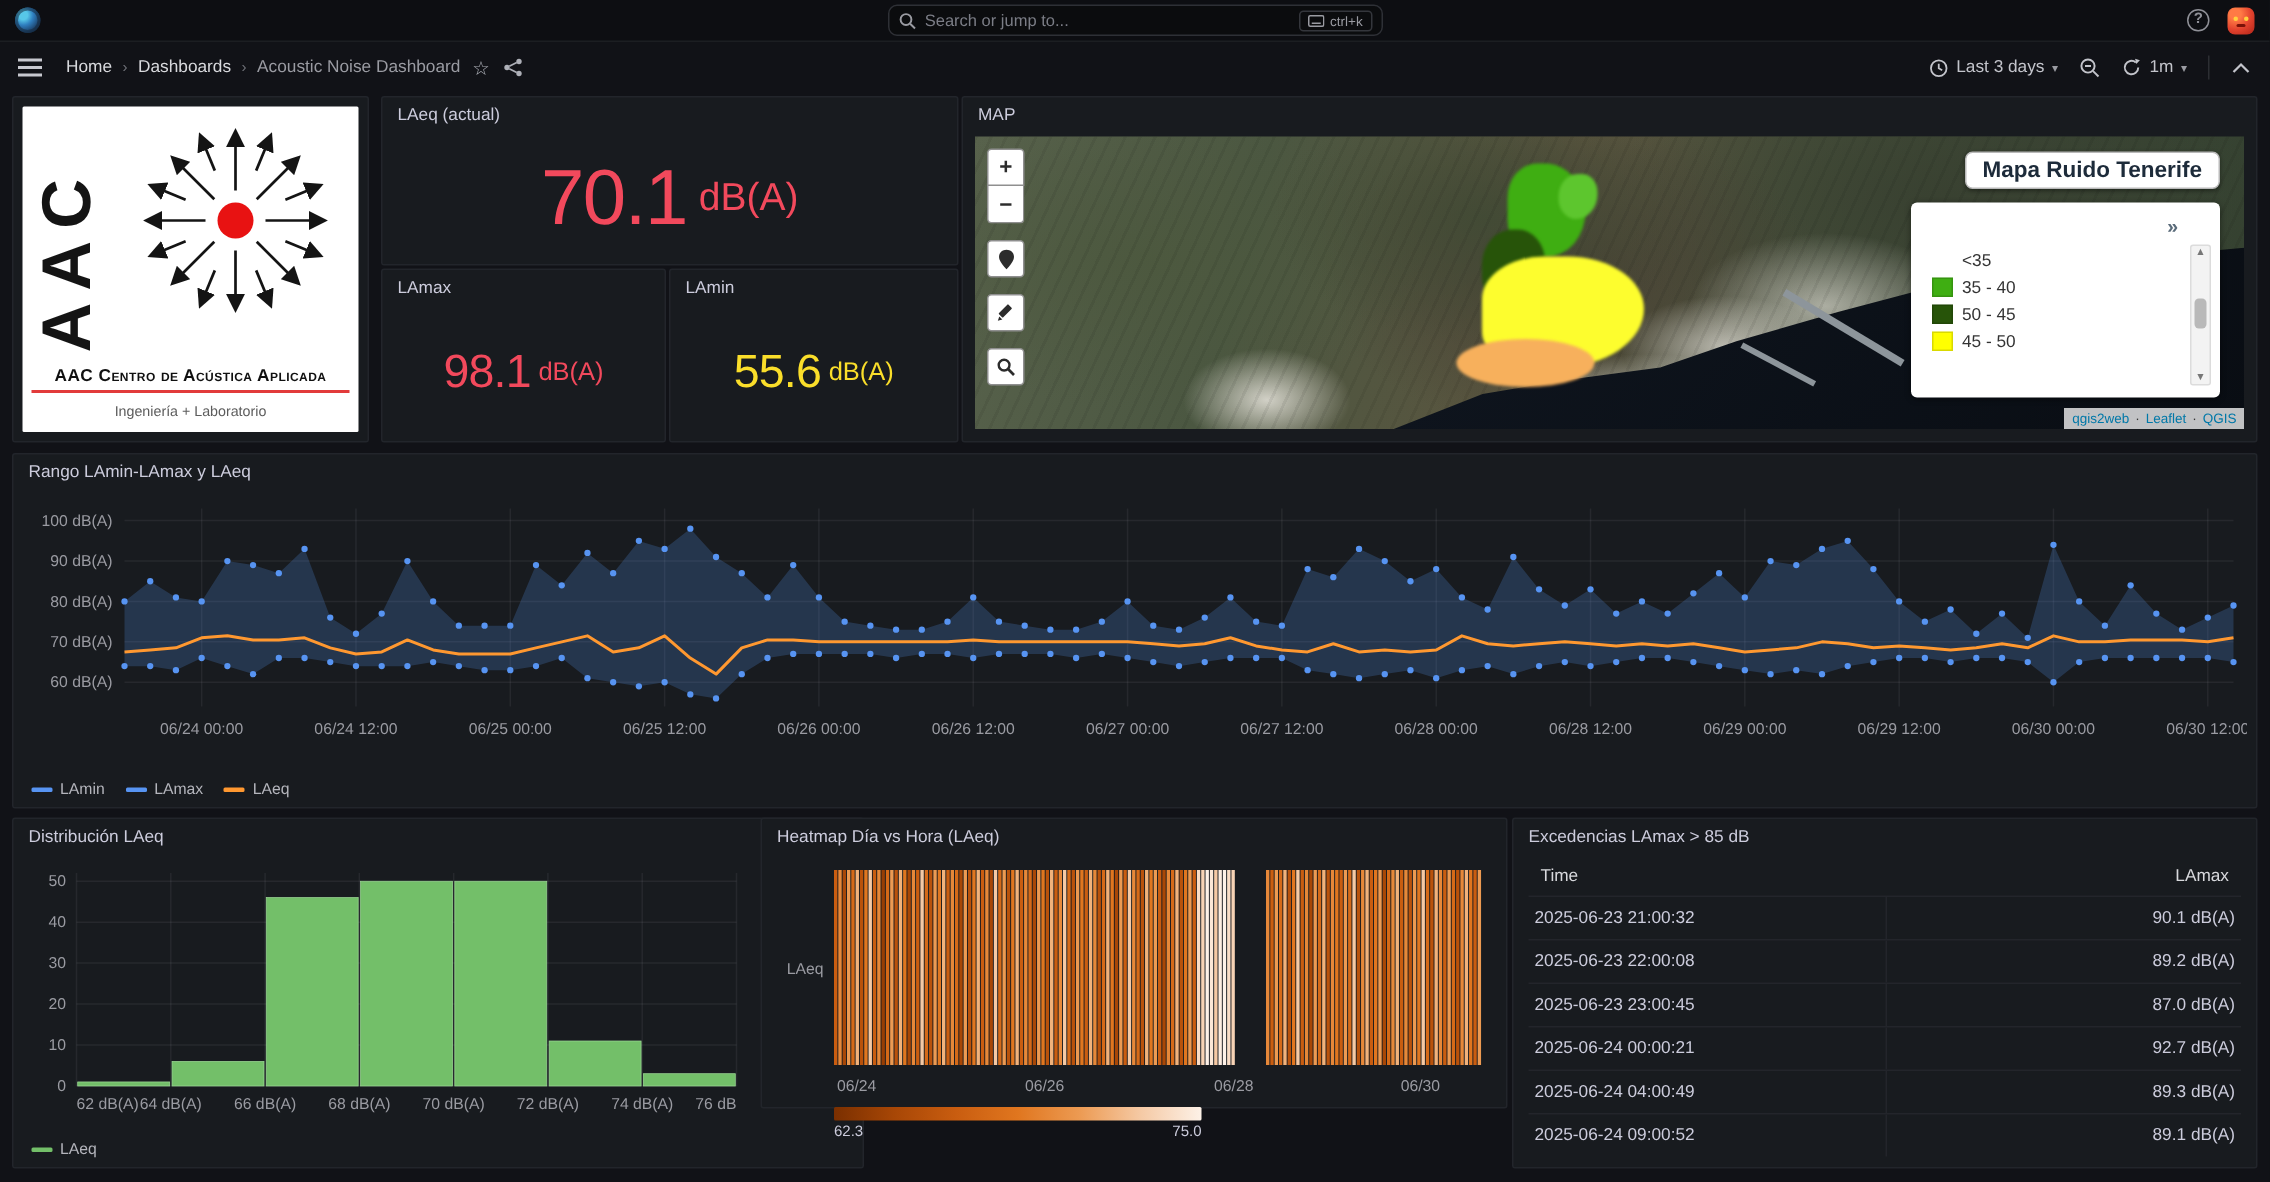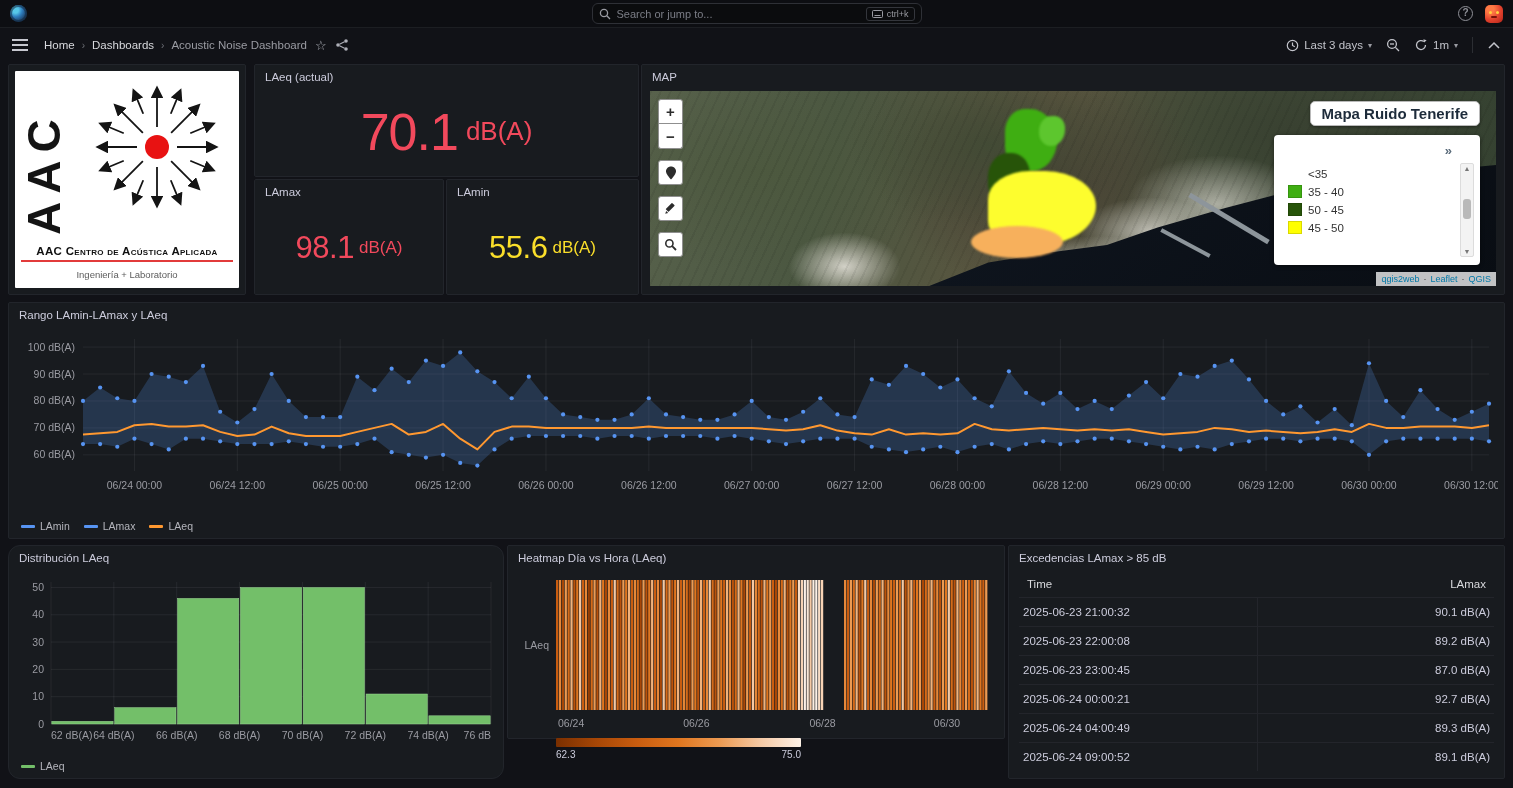--- a/index.html
+++ b/index.html
@@ -112,21 +112,21 @@
   .map-attrib .sep { color:#333; }
 
   
   #p-rango { left:8px; top:302px; width:1497px; height:237px; }
   #rango-svg { position:absolute; left:8px; top:26px; }
   .chart-legend { position:absolute; left:12px; bottom:6px; display:flex; gap:14px; align-items:center; font-size:10.5px; color:#b4b5bc; }
   .lg-item { display:flex; align-items:center; gap:5px; }
   .lg-bar { width:14px; height:3px; border-radius:1px; }
 
   
-  #p-dist { left:8px; top:545px; width:496px; height:234px;border-radius:12px; }
+  #p-dist { left:8px; top:545px; width:568px; height:234px; }
   #dist-svg { position:absolute; left:8px; top:26px; }
 
   
   #p-heat { left:507px; top:545px; width:498px; height:194px; }
   #heat-svg { position:absolute; left:8px; top:26px; }
   .colorbar { position:absolute; left:48px; top:192px; width:245px; height:9px; border-radius:1px;
     background:linear-gradient(to right,#7a2f00,#a84706,#c95d10,#e0761f,#ec9a52,#f5c9a4,#fdf1e7); }
   .cb-labels { position:absolute; left:48px; top:203px; width:245px; display:flex; justify-content:space-between;
     font-size:10px; color:#ccccdc; }
 

